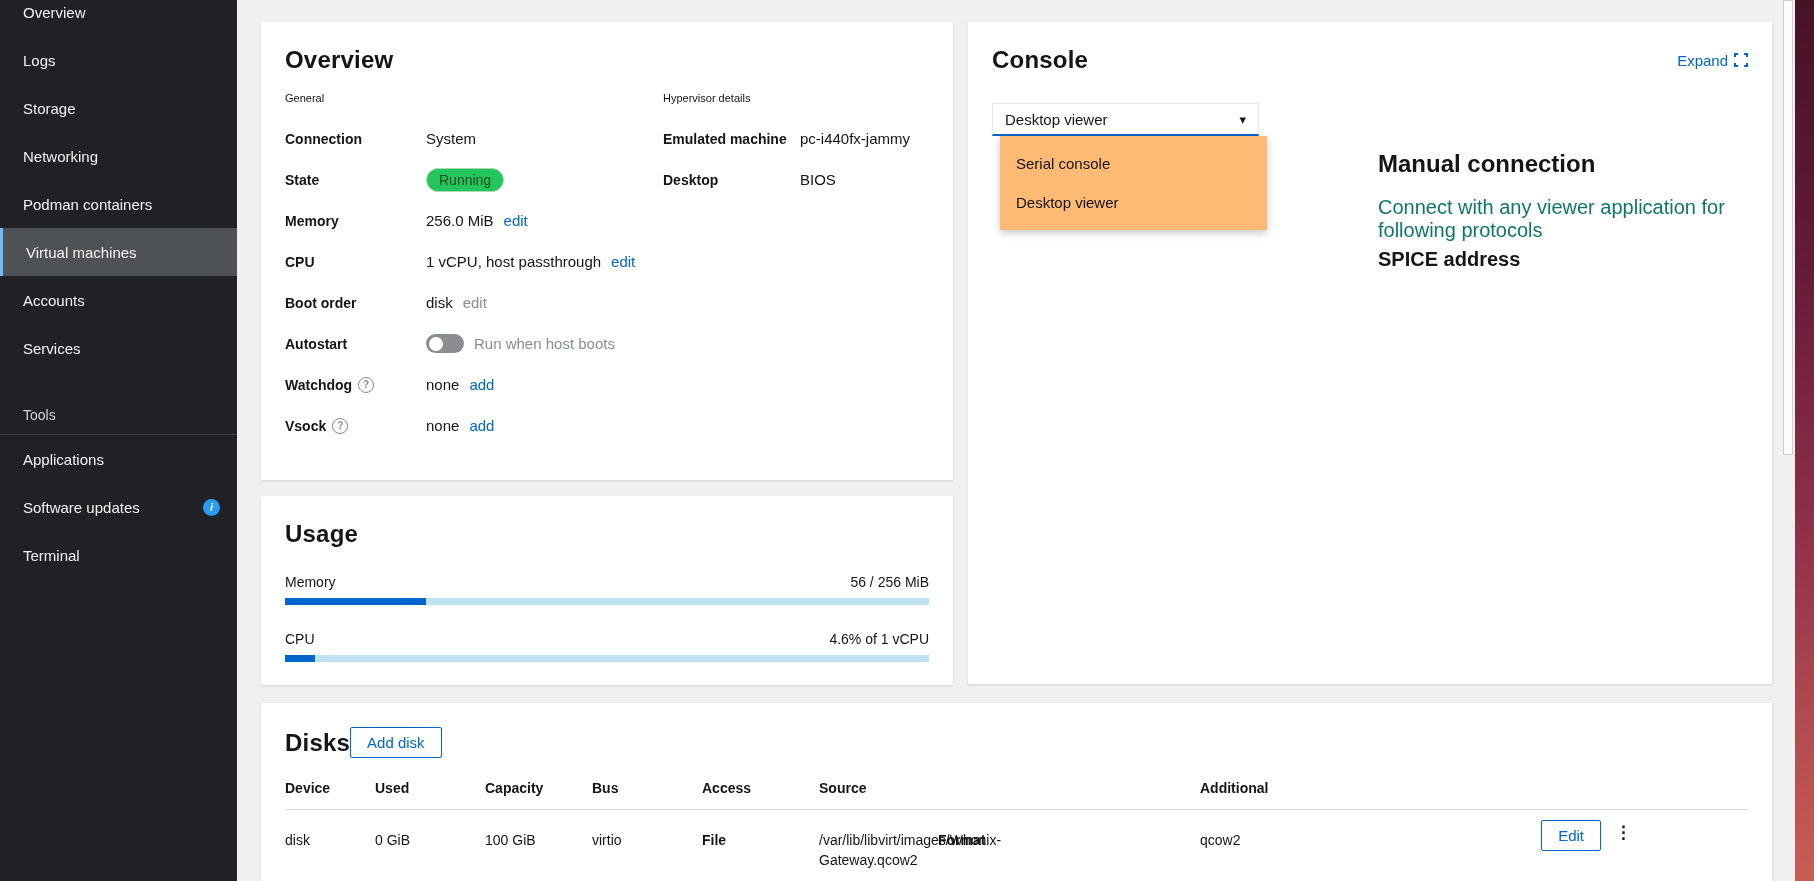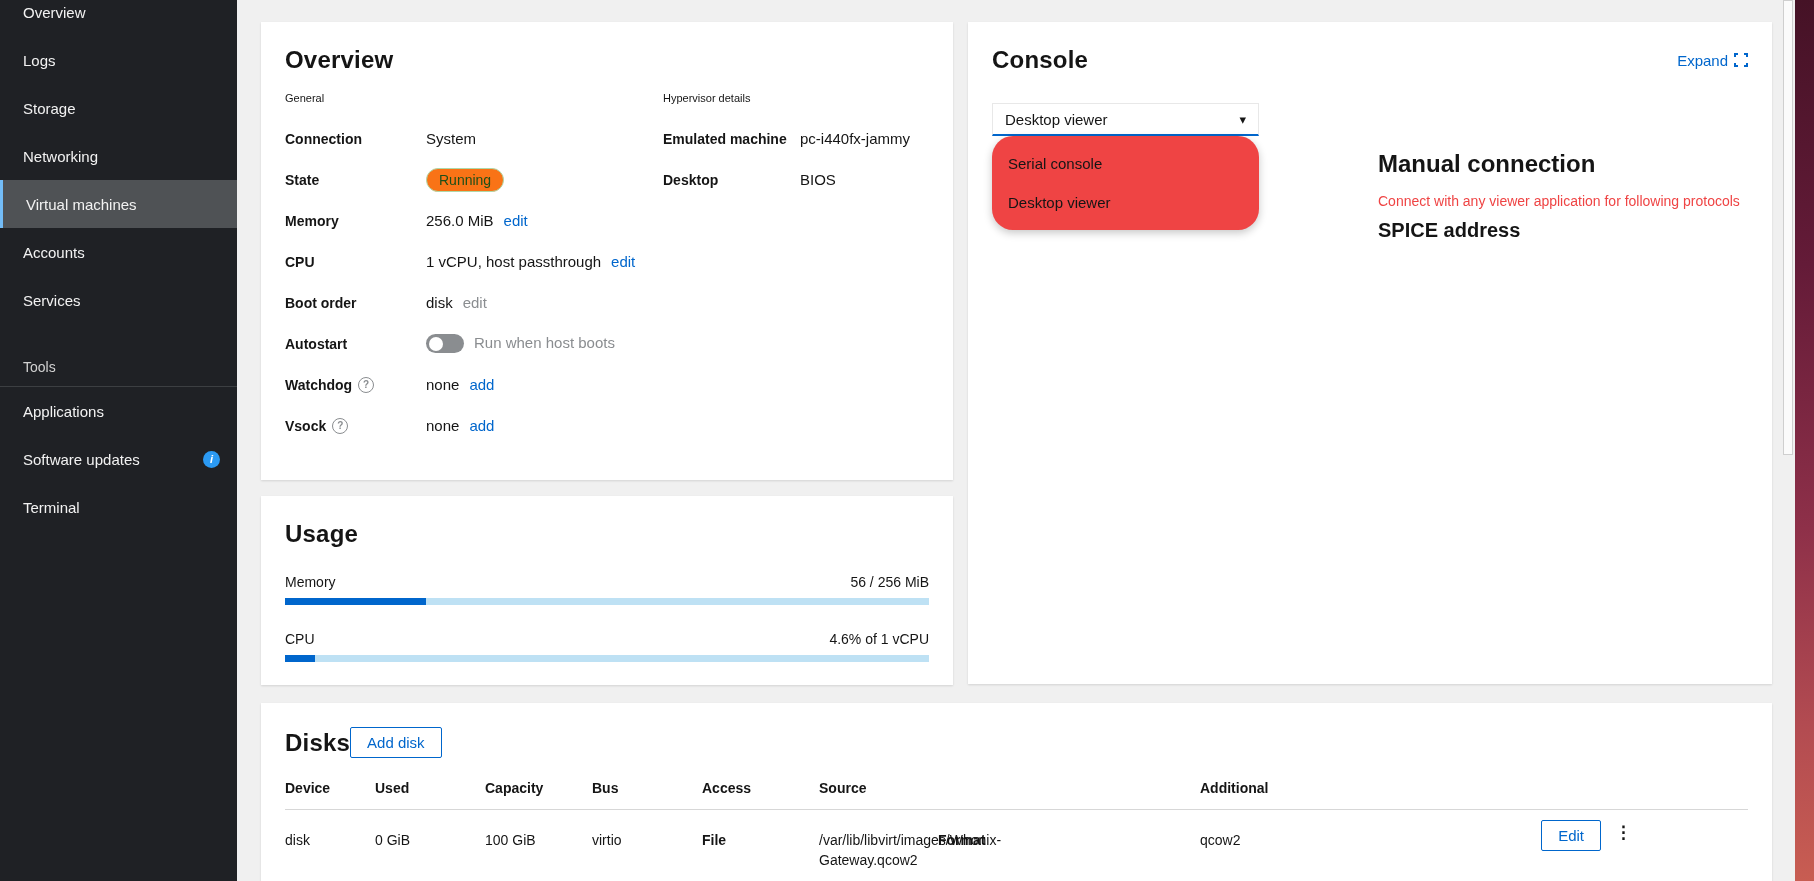--- a/index.html
+++ b/index.html
@@ -29,50 +29,50 @@
   .card-title { font-size:24px; font-weight:600; letter-spacing:0.2px; }
 
   
   .card-overview { left:24px; top:22px; width:692px; height:458px; padding:24px; }
   .cols { display:flex; margin-top:18px; }
   .col-left { width:378px; flex:none; }
   .col-right { flex:1; }
   .col-heading { font-size:11px; color:#151515; margin-bottom:14px; }
   .dl-row { display:flex; align-items:center; min-height:41px; }
   .dt { width:141px; flex:none; font-size:14px; font-weight:bold; display:flex; align-items:center; gap:6px; }
-  .dd { font-size:15px; display:flex; gap:10px; }
+  .dd { font-size:15px; display:flex; align-items:center; gap:10px; }
   .dl-row-r .dt { width:137px; }
   .link { color:#0066cc; text-decoration:none; font-size:15px; cursor:pointer; }
   .link-disabled { color:#8a8d90; font-size:15px; cursor:default; }
   .muted { color:#8a8d90; }
   .badge-running { display:inline-block; padding:3px 12px; font-size:14px; color:#1e4f18;
-    background:#f97316; border:1px solid #afd8a8; border-radius:14px; }
+    background:#22c55e; border:1px solid #afd8a8; border-radius:14px; }
   .help-icon { width:16px; height:16px; border:1px solid #8a8d90; border-radius:50%;
     color:#8a8d90; font-size:10px; font-weight:bold; display:inline-flex; align-items:center;
     justify-content:center; flex:none; }
   .switch { position:relative; width:38px; height:19px; border-radius:10px; background:#8a8d90;
     flex:none; cursor:pointer; }
   .switch .knob { position:absolute; left:3px; top:2.5px; width:14px; height:14px;
     border-radius:50%; background:#fff; }
 
   
   .card-console { left:731px; top:22px; width:804px; height:662px; padding:24px; }
   .console-head { display:flex; justify-content:space-between; align-items:center; }
   .expand-link { display:flex; align-items:center; gap:6px; font-size:15px; color:#0066cc; cursor:pointer; }
   .select-box { position:absolute; left:24px; top:81px; width:267px; height:33px; background:#fff;
     border:1px solid #e8e8e8; border-bottom:2px solid #0066cc; display:flex; align-items:center;
     padding:0 12px; font-size:15px; cursor:pointer; }
   .select-box .grow { flex:1; }
   .caret { font-size:13px; color:#151515; }
-  .dropdown-menu { position:absolute; left:24px; top:114px; width:267px; background:#ef4444;
-    box-shadow:0 3px 8px rgba(3,3,3,0.22); padding:8px 0; z-index:5;border-radius:21px; }
+  .dropdown-menu { position:absolute; left:32px; top:114px; width:267px; background:#fdba74;
+    box-shadow:0 3px 8px rgba(3,3,3,0.22); padding:8px 0; z-index:5; }
   .dropdown-item { padding:11px 16px; font-size:15px; color:#151515; cursor:pointer; }
   .manual { position:absolute; left:410px; top:128px; width:362px; }
   .manual-title { font-size:24px; font-weight:600; }
-  .manual-desc { margin-top:12px; font-size:14px; line-height:23px; color:#ef4444; }
+  .manual-desc { margin-top:18px; font-size:20px; line-height:23px; color:#0f766e; }
   .manual-spice { margin-top:6px; font-size:20px; font-weight:bold; }
 
   
   .card-usage { left:24px; top:496px; width:692px; height:189px; padding:24px; }
   .usage-row { display:flex; justify-content:space-between; align-items:baseline; font-size:14px; }
   .usage-row.first { margin-top:26px; }
   .usage-row.second { margin-top:26px; }
   .progress-track { margin-top:8px; width:100%; height:7px; background:#bee1f4; }
   .progress-fill { height:7px; background:#0066cc; }
 
@@ -111,20 +111,23 @@
         </li>
       <li class="nav-item">
           <span>Logs</span>
         </li>
       <li class="nav-item">
           <span>Storage</span>
         </li>
       <li class="nav-item">
           <span>Networking</span>
         </li>
+      <li class="nav-item">
+          <span>Podman containers</span>
+        </li>
       <li class="nav-item selected">
           <span>Virtual machines</span>
         </li>
       <li class="nav-item">
           <span>Accounts</span>
         </li>
       <li class="nav-item">
           <span>Services</span>
         </li>
     </ul>

